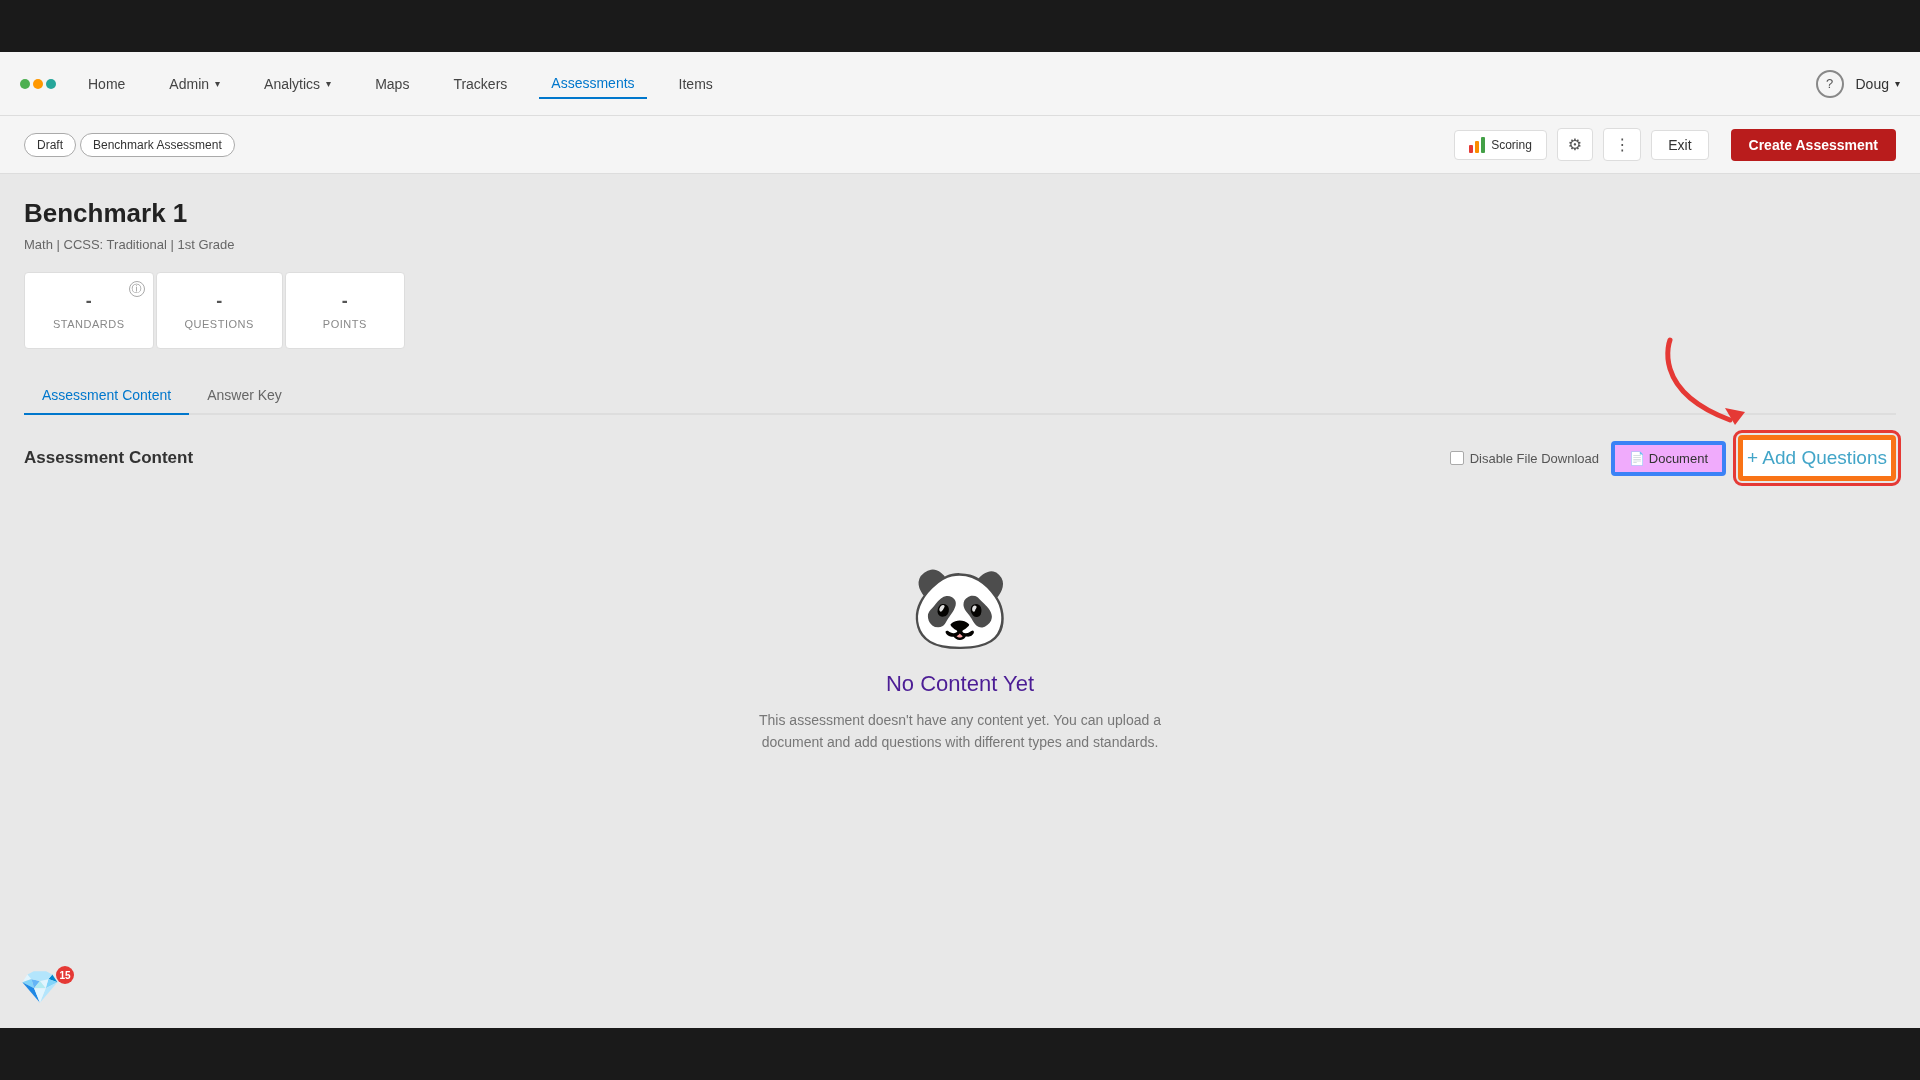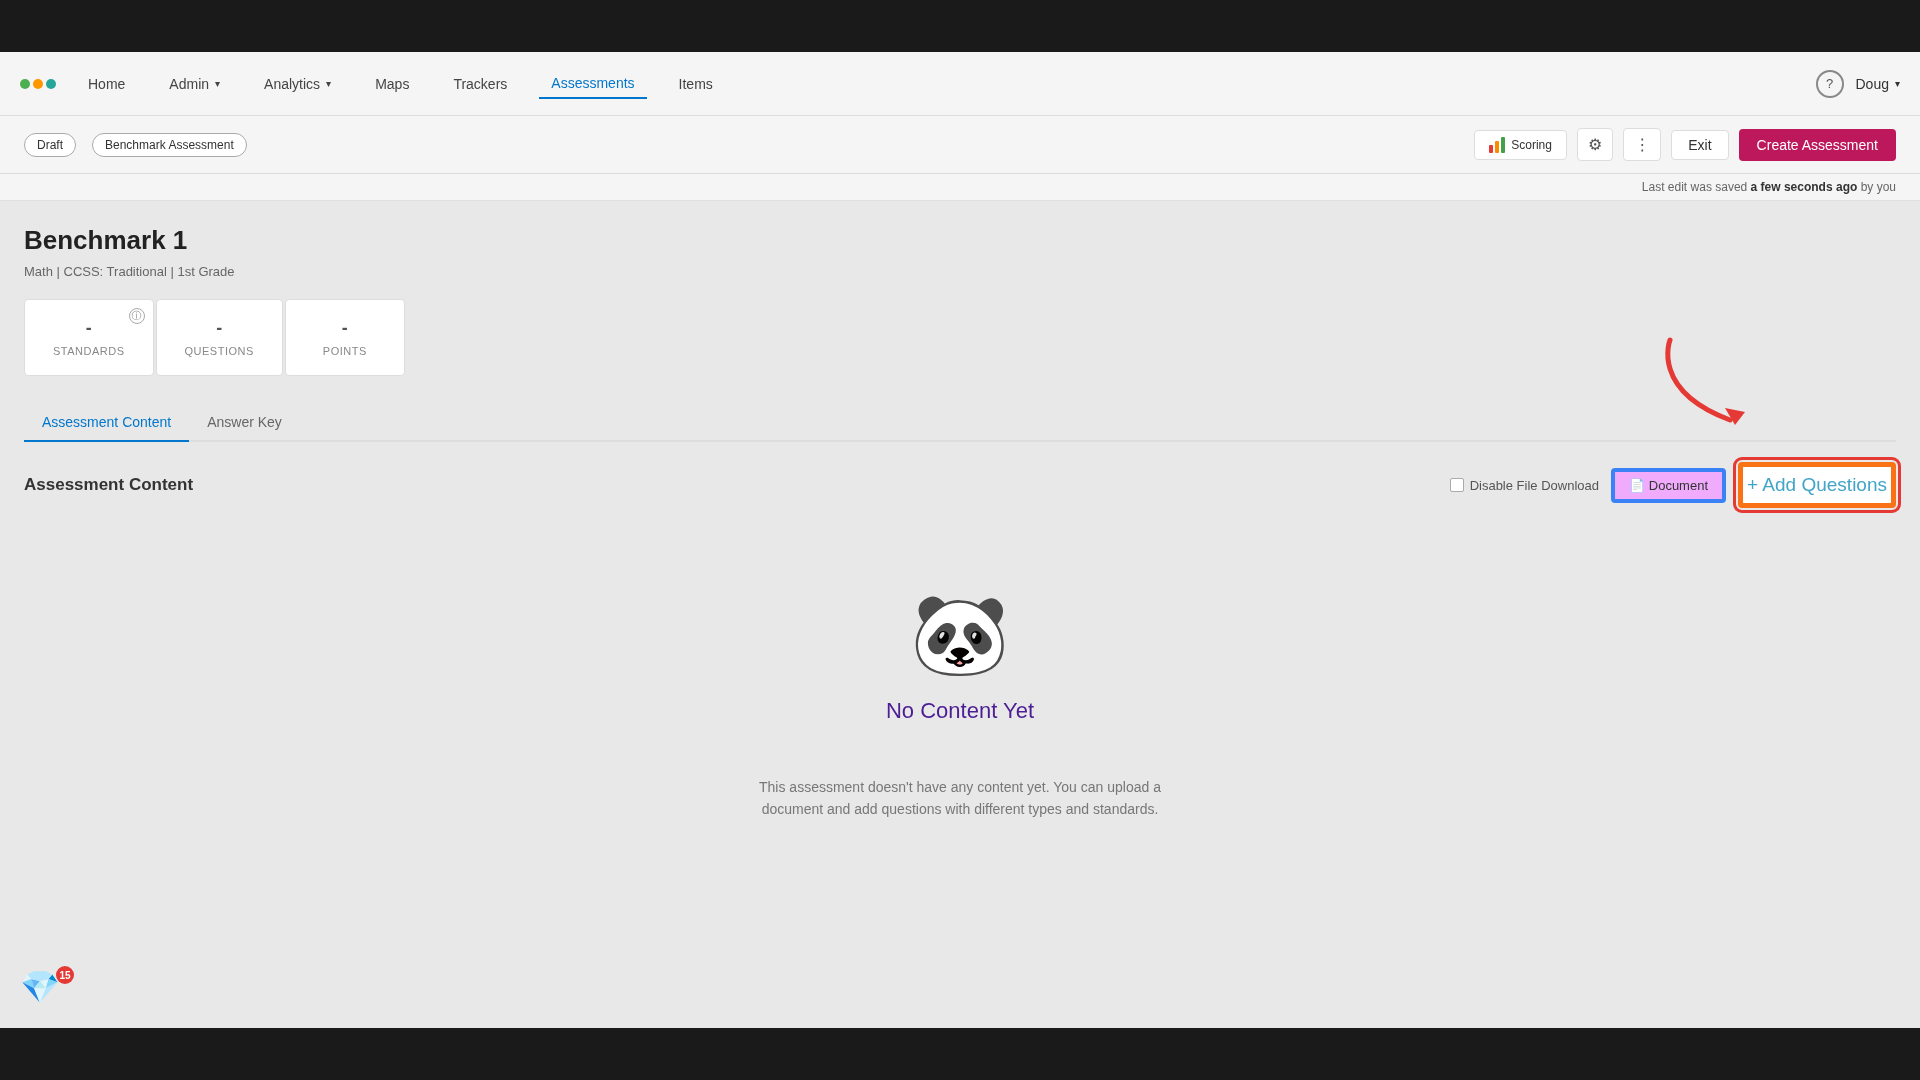--- a/index.html
+++ b/index.html
@@ -22,34 +22,34 @@
     .nav-item.active { color: #0077cc; border-bottom: 2px solid #0077cc; border-radius: 0; font-weight: 500; }
     .nav-right { display: flex; align-items: center; gap: 12px; margin-left: auto; }
     .nav-help { width: 28px; height: 28px; border-radius: 50%; border: 2px solid #888; display: flex; align-items: center; justify-content: center; font-size: 13px; color: #555; cursor: pointer; }
     .nav-user { display: flex; align-items: center; gap: 4px; cursor: pointer; font-size: 14px; color: #333; }
 
     
     .main { background: #e8e8e8; min-height: calc(1080px - 52px - 64px - 52px); padding: 0; }
 
     
     .toolbar { background: #f5f5f5; padding: 12px 24px; display: flex; align-items: center; justify-content: space-between; border-bottom: 1px solid #ddd; }
-    .toolbar-left { display: flex; align-items: center; gap: 16px; }
+    .toolbar-left { display: flex; align-items: center; gap: 4px; }
     .badge-draft { background: white; border: 1px solid #aaa; border-radius: 20px; padding: 4px 12px; font-size: 12px; color: #333; }
     .badge-benchmark { background: white; border: 1px solid #aaa; border-radius: 20px; padding: 4px 12px; font-size: 12px; color: #333; }
     .toolbar-right { display: flex; align-items: center; gap: 10px; }
     .scoring-btn { display: flex; align-items: center; gap: 6px; padding: 6px 14px; background: white; border: 1px solid #ddd; border-radius: 4px; cursor: pointer; font-size: 12px; color: #333; }
     .scoring-icon { display: flex; gap: 2px; align-items: flex-end; height: 16px; }
     .scoring-bar { width: 4px; border-radius: 1px; }
     .bar1 { height: 8px; background: #e53935; }
     .bar2 { height: 12px; background: #fb8c00; }
     .bar3 { height: 16px; background: #43a047; }
     .gear-btn { padding: 6px 10px; background: white; border: 1px solid #ddd; border-radius: 4px; cursor: pointer; color: #555; font-size: 16px; }
     .more-btn { padding: 6px 10px; background: white; border: 1px solid #ddd; border-radius: 4px; cursor: pointer; color: #555; font-size: 16px; }
     .exit-btn { padding: 6px 16px; background: white; border: 1px solid #ddd; border-radius: 4px; cursor: pointer; font-size: 14px; color: #333; }
-    .create-btn { padding: 8px 18px; background: #be185d; border: none; border-radius: 4px; cursor: pointer; font-size: 14px; color: white; font-weight: 400; }
+    .create-btn { padding: 8px 18px; background: #b91c1c; border: none; border-radius: 4px; cursor: pointer; font-size: 14px; color: white; font-weight: 700; margin-left: 12px; }
 
     
     .save-notice { background: #f5f5f5; padding: 6px 24px; text-align: right; font-size: 12px; color: #666; border-bottom: 1px solid #e0e0e0; }
     .save-notice strong { font-weight: 600; color: #333; }
 
     
     .content { padding: 24px 24px; }
 
     
     .assessment-title { font-size: 26px; font-weight: 700; color: #222; margin-bottom: 8px; }
@@ -73,21 +73,21 @@
     .section-actions { display: flex; align-items: center; gap: 12px; }
     .disable-download { display: flex; align-items: center; gap: 6px; font-size: 13px; color: #555; }
     .checkbox { width: 14px; height: 14px; border: 1px solid #aaa; border-radius: 2px; background: white; }
     .document-btn { padding: 6px 14px; background: #f0abfc; border: 4px solid #3b82f6; border-radius: 4px; cursor: pointer; font-size: 13px; color: #333; }
     .add-questions-btn { padding: 7px 4px; background: white; border: 5px solid #f97316; border-radius: 4px; cursor: pointer; font-size: 19px; color: #42a5c8; font-weight: 500; outline: 3px solid #e53935; outline-offset: 2px; }
 
     
     .empty-state { display: flex; flex-direction: column; align-items: center; justify-content: center; padding: 60px 20px; }
     .panda-emoji { font-size: 80px; margin-bottom: 16px; }
     .empty-title { font-size: 22px; color: #4c1d95; margin-bottom: 12px; font-weight: 500; }
-    .empty-desc { font-size: 14px; color: #777; text-align: center; max-width: 420px; line-height: 1.6; margin-top: 40px; }
+    .empty-desc { font-size: 14px; color: #777; text-align: center; max-width: 420px; line-height: 1.6; }
 
     
     .page-wrapper { position: relative; }
 
     
     .floating-badge { position: fixed; bottom: 60px; left: 20px; width: 52px; height: 52px; cursor: pointer; }
     .badge-gem { font-size: 32px; }
     .badge-count { position: absolute; top: -2px; right: -2px; background: #e53935; color: white; font-size: 10px; border-radius: 50%; width: 18px; height: 18px; display: flex; align-items: center; justify-content: center; font-weight: 600; }
 
     
@@ -150,25 +150,20 @@
           </div>
           <span>Scoring</span>
         </button>
         <button class="gear-btn">⚙</button>
         <button class="more-btn">⋮</button>
         <button class="exit-btn">Exit</button>
         <button class="create-btn">Create Assessment</button>
       </div>
     </div>
 
-    <div class="save-notice">
-      <span>Last edit was saved</span>
-      <strong>a few seconds ago</strong>
-      <span>by you</span>
-    </div>
 
     <div class="content">
 
       <h1 class="assessment-title">Benchmark 1</h1>
       <p class="assessment-meta">Math | CCSS: Traditional | 1st Grade</p>
 
       <div class="stats-row">
         <div class="stat-card">
           <div class="stat-info">ⓘ</div>
           <div class="stat-value">-</div>

